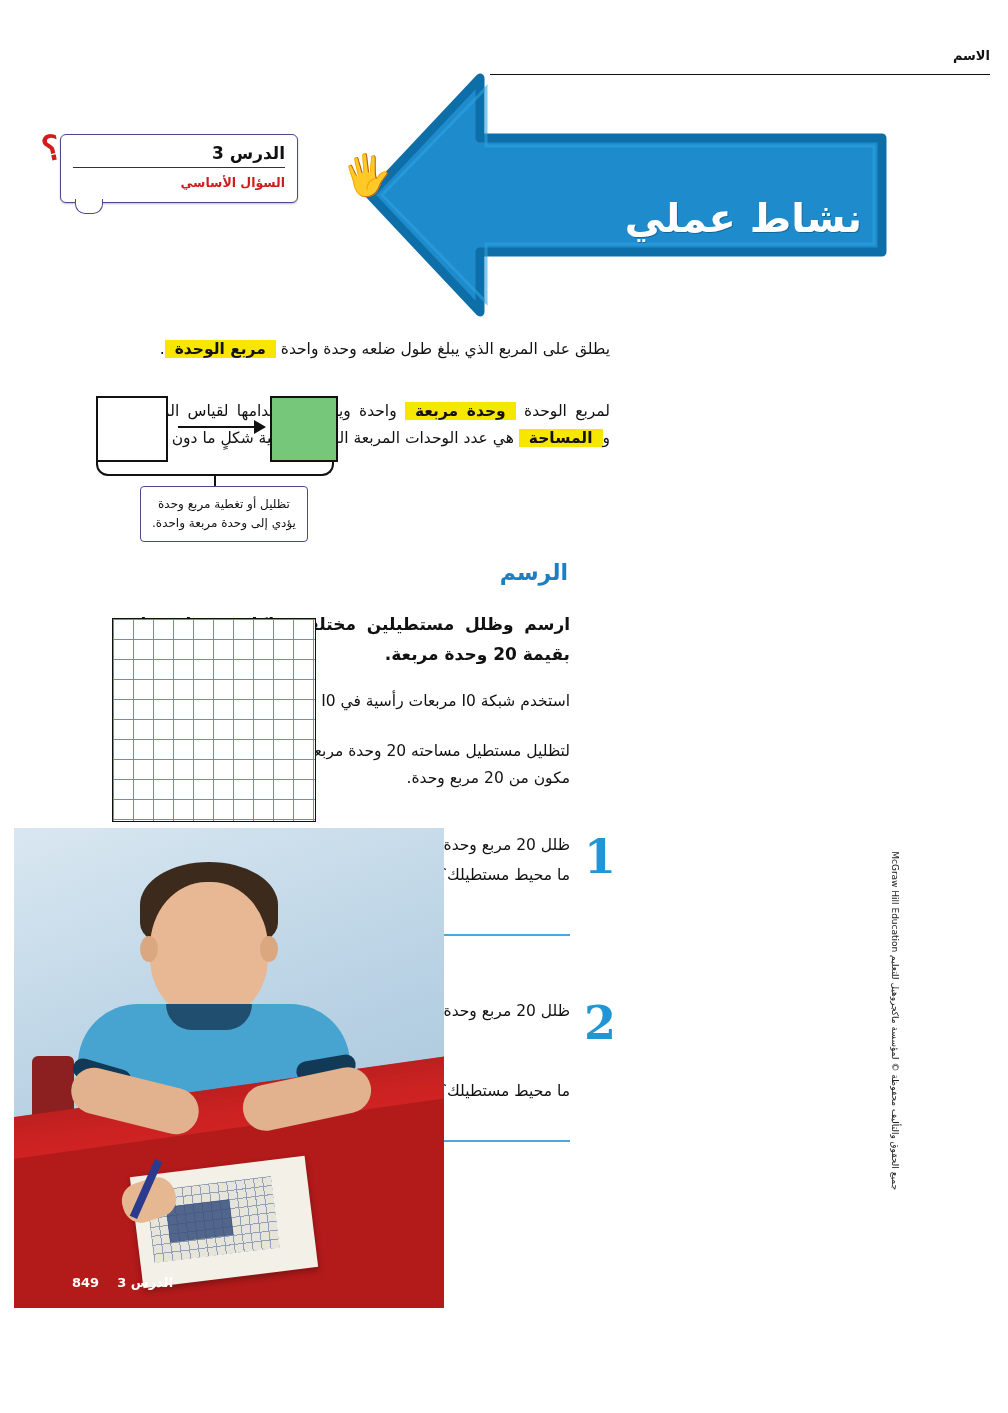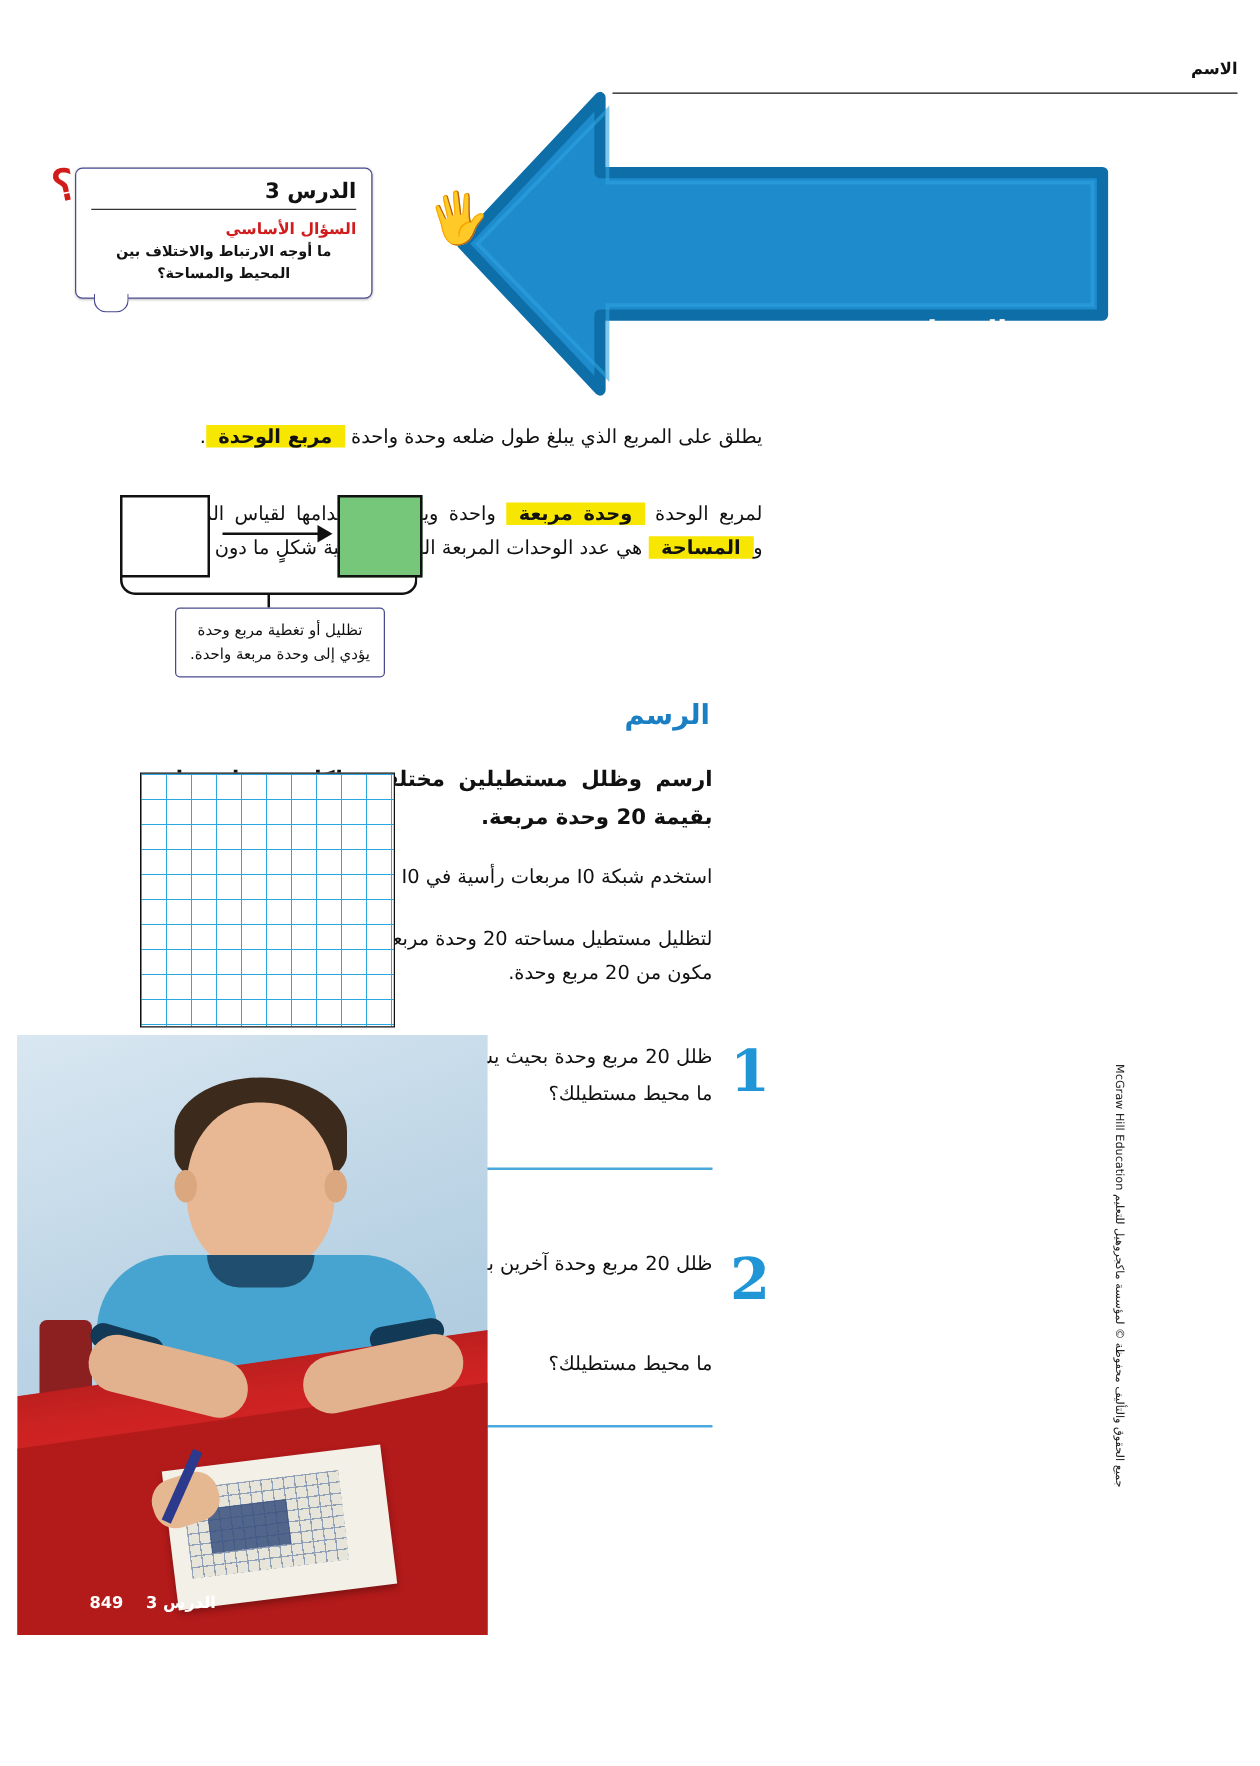--- a/index.html
+++ b/index.html
@@ -263,21 +263,21 @@
     position: absolute;
     height: 0;
     border-top: 2px solid #4aa8dd;
   }
 
   
   .photo {
     position: absolute;
     top: 828px;
     left: 14px;
-    width: 376px;
+    width: 430px;
     height: 480px;
     overflow: hidden;
     background: #bcd6e8;
   }
   .ph-bg-blue {
     position: absolute; inset: 0;
     background: linear-gradient(160deg,#d9e7f1 0%, #b9d2e4 45%, #9dbfd6 100%);
   }
   .ph-table {
     position: absolute;
@@ -420,29 +420,29 @@
   <div class="ghost" style="top:72px;left:60px;">&nbsp;</div>
 
   <div class="name-label">الاسم</div>
   <div class="name-rule"></div>
 
   <div class="banner-wrap">
     <svg class="banner-svg" width="560" height="270" viewBox="0 0 560 270" aria-hidden="true">
       <path d="M40 135 L150 18 L150 78 L552 78 L552 192 L150 192 L150 252 Z" fill="#1e8bcd" stroke="#0e6fa8" stroke-width="9" stroke-linejoin="round"></path>
       <path d="M52 135 L156 28 L156 86 L544 86 L544 184 L156 184 L156 242 Z" fill="none" stroke="#2ea3e0" stroke-width="3" opacity="0.6"></path>
     </svg>
+    <div class="banner-title">نشاط عملي</div>
     <div class="banner-sub">فهم المساحة</div>
     <div class="hands">🖐</div>
   </div>
 
   <div class="q-mark">؟</div>
   <div class="lesson-box">
     <div class="lesson-title">الدرس 3</div>
     <div class="eq-title">السؤال الأساسي</div>
-    <div class="eq-text">ما أوجه الارتباط والاختلاف بين المحيط والمساحة؟</div>
   </div>
 
   <div class="para" style="top:336px; right:398px; width:490px;">
     <span>يطلق على المربع الذي يبلغ طول ضلعه وحدة واحدة</span>
     <span class="hl">مربع الوحدة</span><span>.</span>
   </div>
 
   <div class="para" style="top:398px; right:398px; width:490px;">
     <span>لمربع الوحدة</span>
     <span class="hl">وحدة مربعة</span>

